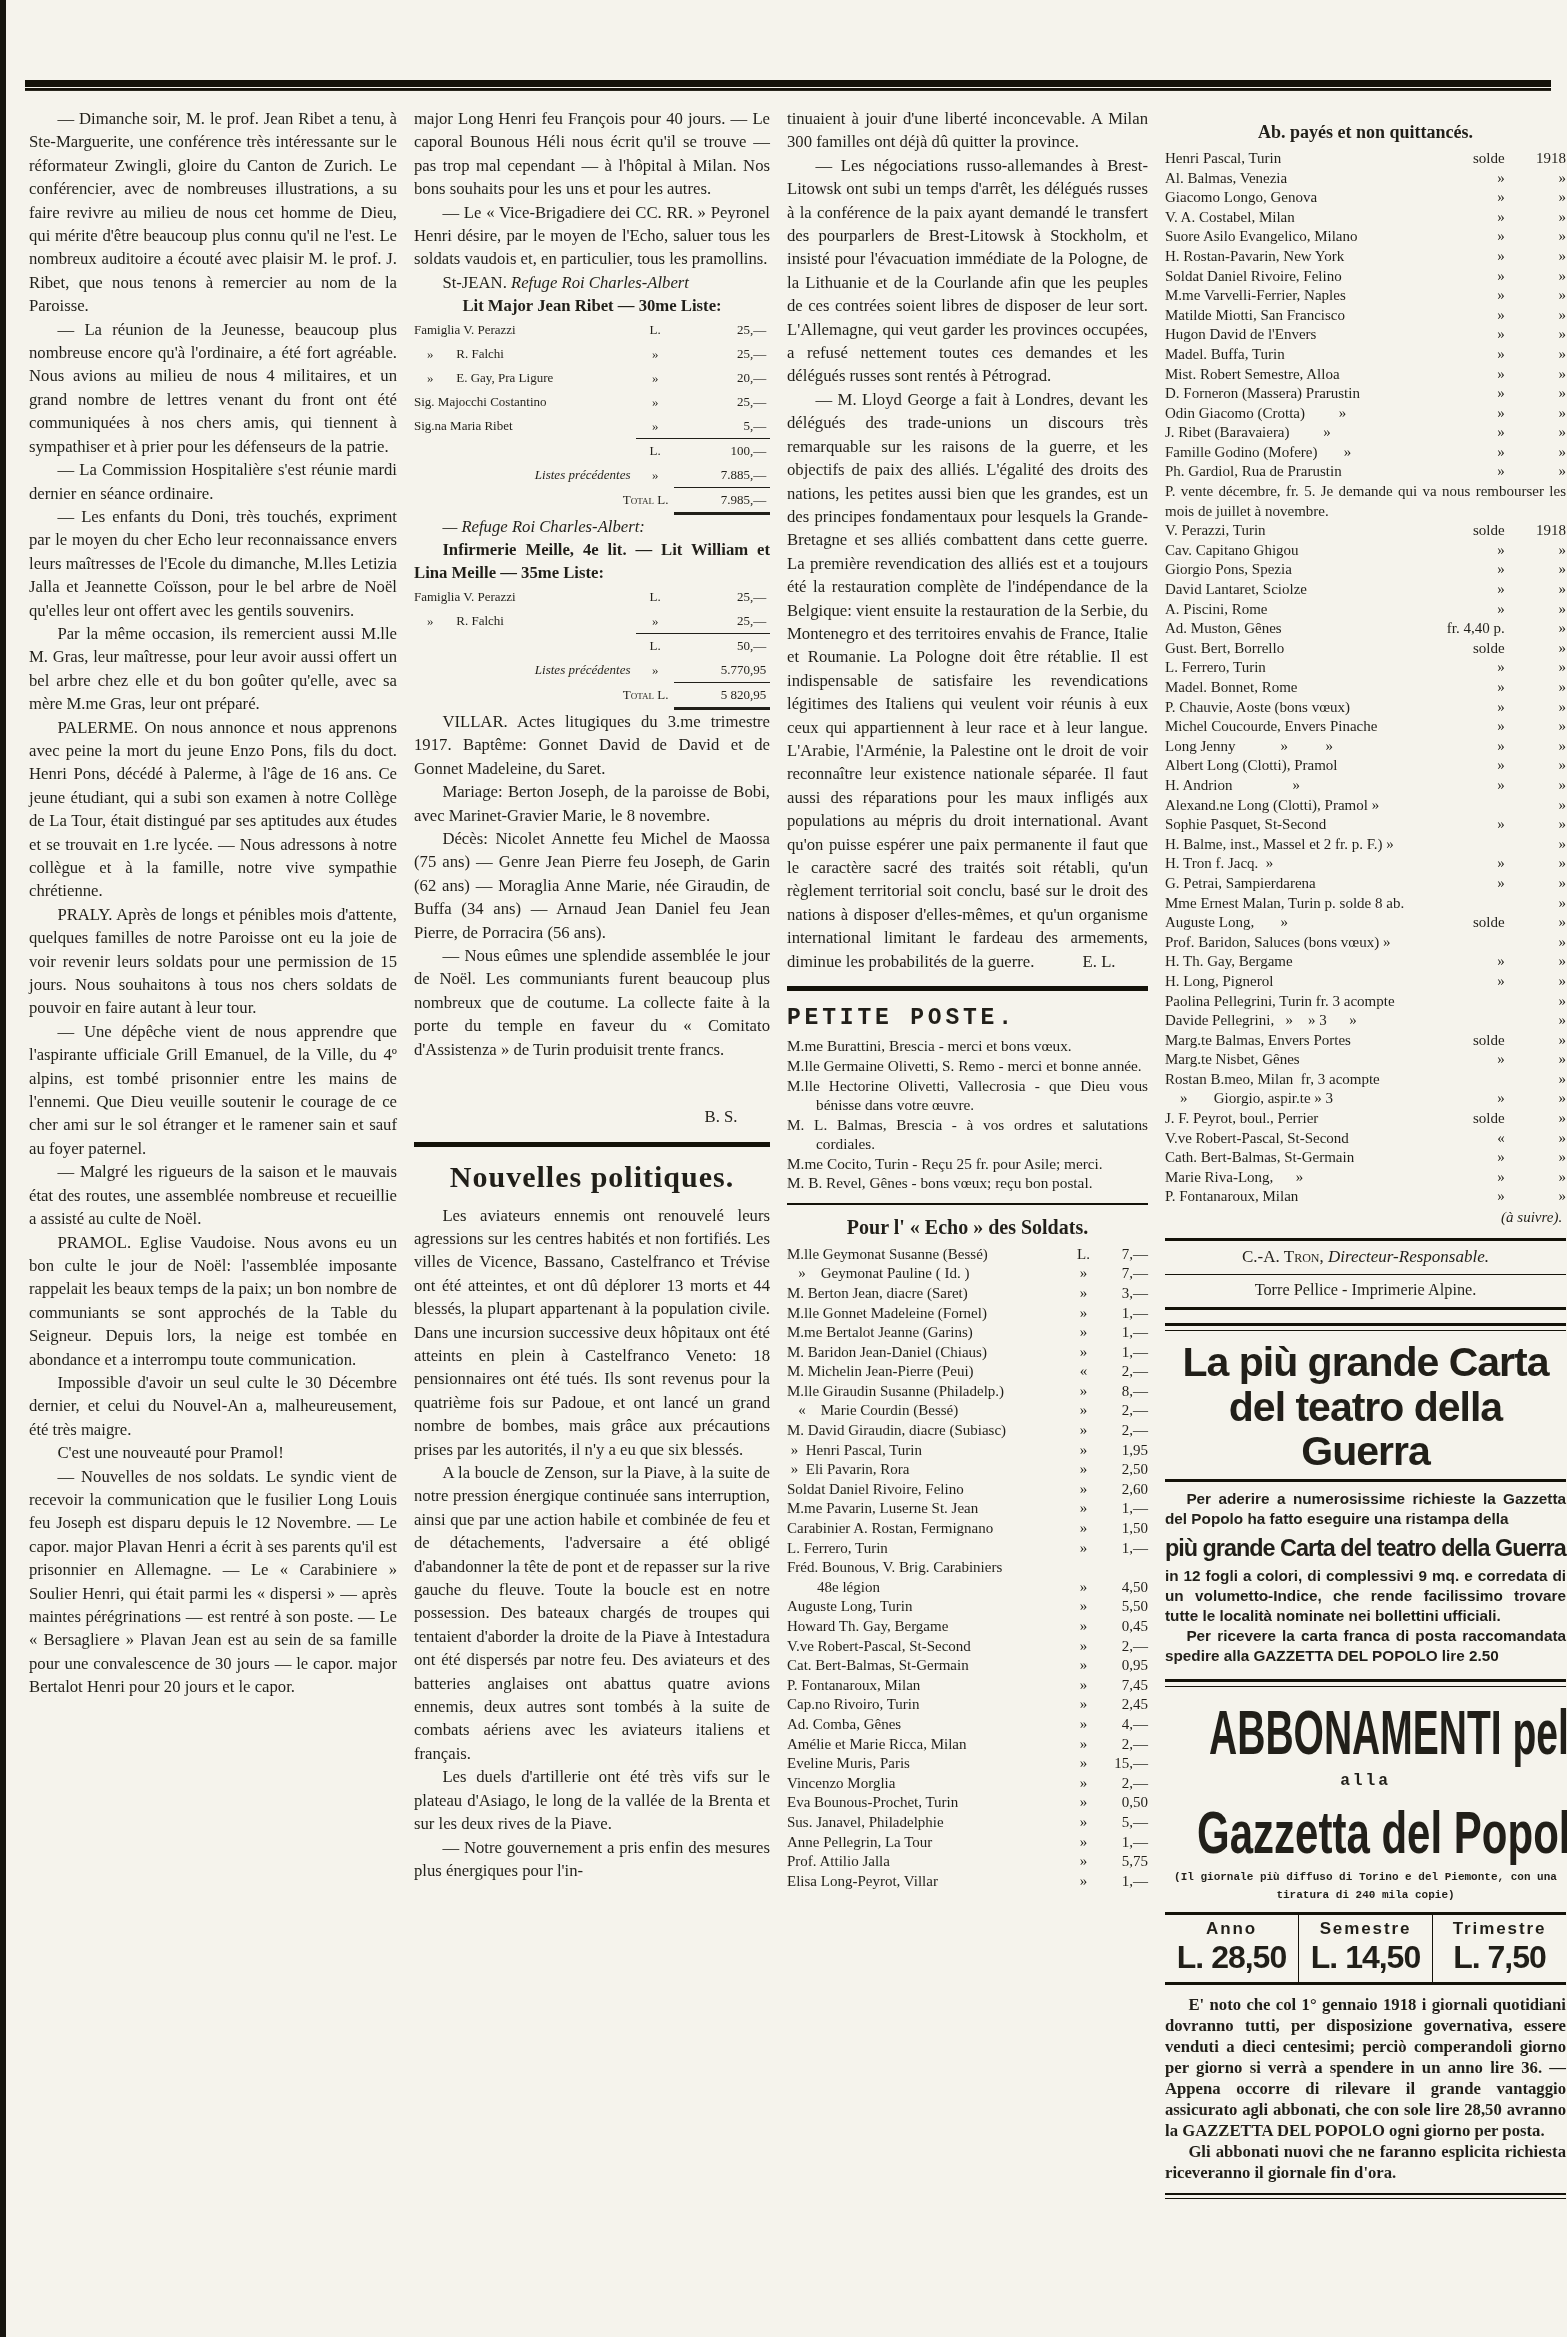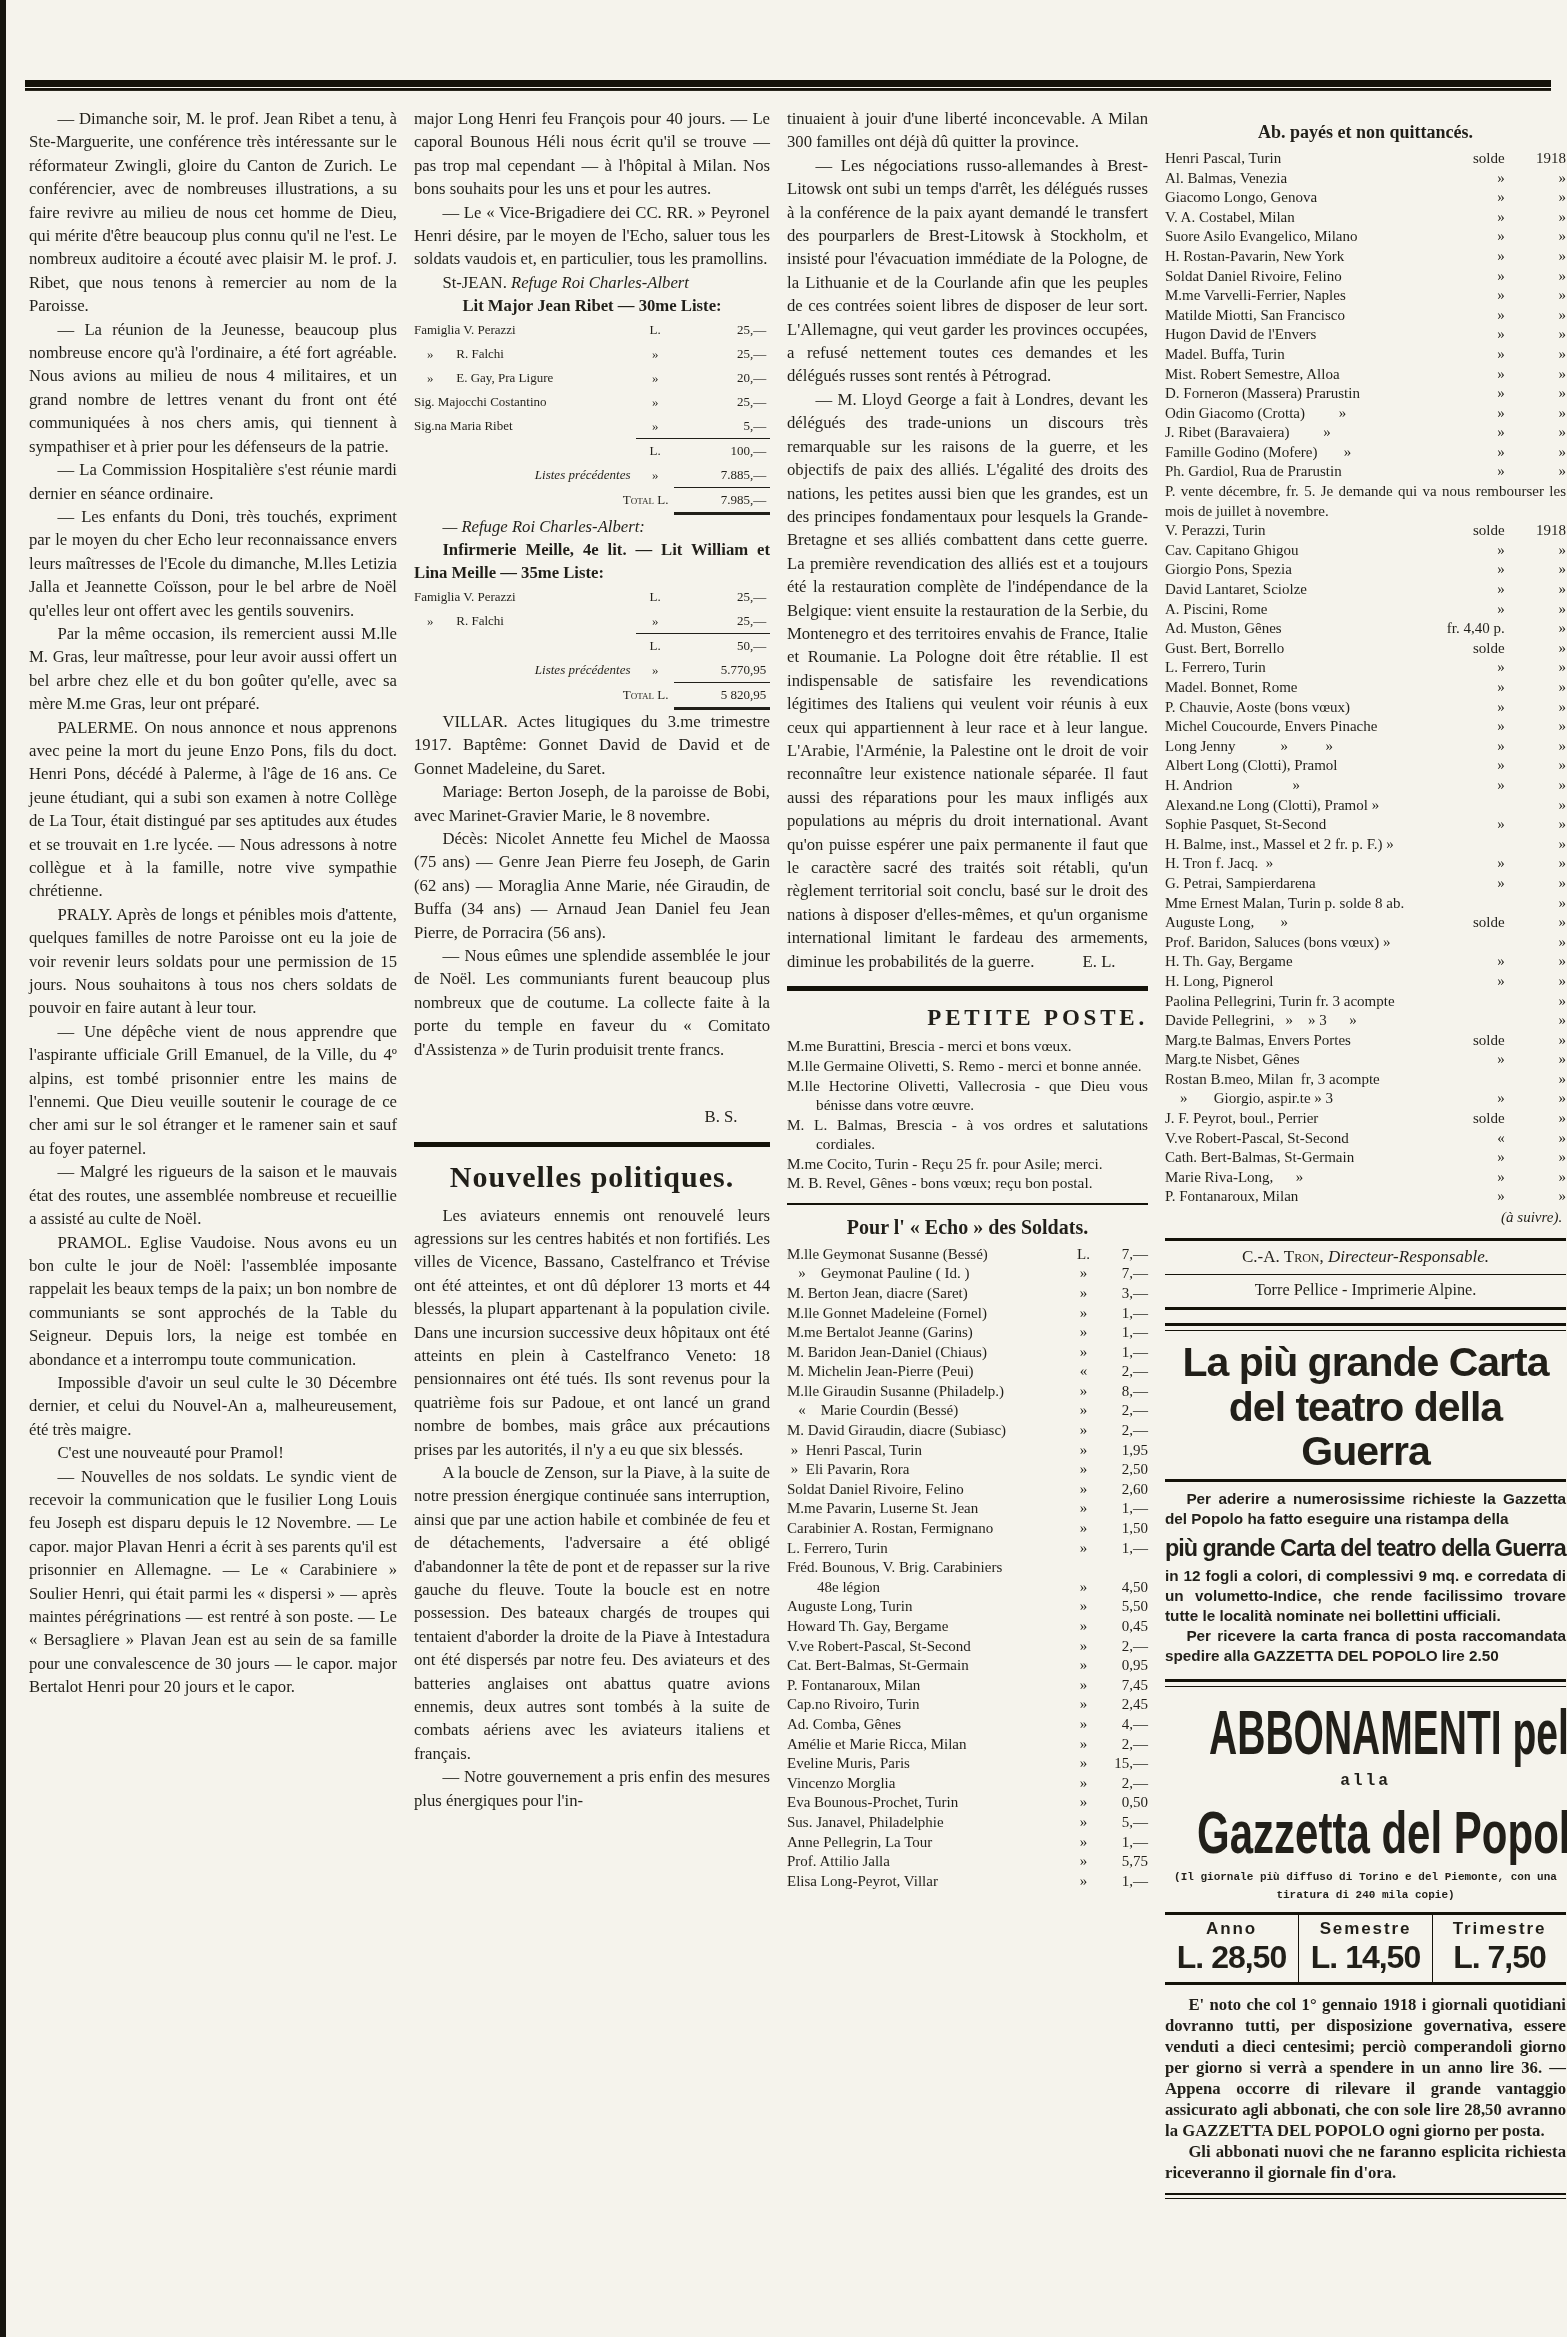--- a/index.html
+++ b/index.html
@@ -14,21 +14,21 @@
   .c1{width:368px;} .c2{width:356px;} .c3{width:361px;} .c4{width:401px;}
   p{margin:0;}
   .body{font-size:16.7px;line-height:23.4px;text-align:justify;text-indent:1.7em;}
   .noindent{text-indent:0;}
   .it{font-style:italic;}
   .sig-line{font-size:16.7px;line-height:23.4px;text-align:right;padding-right:32.5px;margin-top:44px;}
   .sig-overlap{margin-top:-23.4px;}
   .rule-heavy{height:4.8px;background:#141209;margin-top:13.4px;}
   .rule-thin{height:1.9px;background:#141209;margin-top:9.6px;}
   .politics-head{font-size:30px;font-weight:bold;text-align:center;margin:13.4px 0 9.6px;letter-spacing:1px;}
-  .petite-head{font-size:23px;font-weight:bold;text-align:right;letter-spacing:3.8px;margin:13.4px 0 5.7px;}
+  .petite-head{font-size:23px;font-weight:bold;text-align:left;letter-spacing:3.8px;margin:13.4px 0 5.7px;font-family:Liberation Mono, monospace;}
   .echo-head{font-size:20px;font-weight:bold;text-align:center;margin:11.5px 0 5.7px;}
   .ab-head{font-size:18px;font-weight:bold;text-align:center;margin:15.3px 0 5.7px;}
   .list-title{font-size:16.7px;line-height:23.4px;font-weight:bold;text-align:center;}
   .list-title2{font-size:16.7px;line-height:23.4px;font-weight:bold;text-align:justify;text-indent:1.7em;}
   
   .mrow{display:flex;font-size:13px;line-height:24px;}
   .mrow .n{flex:1;white-space:pre-wrap;}
   .mrow .c{width:38px;text-align:center;}
   .mrow .a{width:92px;text-align:right;padding-right:3.8px;}
   .mrow.sum .c,.mrow.sum .a{border-top:1.5px solid #211f19;}
@@ -197,20 +197,21 @@
       </div>
       <p class="body">VILLAR. Actes litugiques du 3.me trimestre 1917. Baptême: Gonnet David de David et de Gonnet Madeleine, du Saret.</p>
       <p class="body">Mariage: Berton Joseph, de la paroisse de Bobi, avec Marinet-Gravier Marie, le 8 novembre.</p>
       <p class="body">Décès: Nicolet Annette feu Michel de Maossa (75 ans) — Genre Jean Pierre feu Joseph, de Garin (62 ans) — Moraglia Anne Marie, née Giraudin, de Buffa (34 ans) — Arnaud Jean Daniel feu Jean Pierre, de Porracira (56 ans).</p>
       <p class="body">— Nous eûmes une splendide assemblée le jour de Noël. Les communiants furent beaucoup plus nombreux que de coutume. La collecte faite à la porte du temple en faveur du « Comitato d'Assistenza » de Turin produisit trente francs.</p>
       <p class="sig-line">B. S.</p>
       <div class="rule-heavy"></div>
       <h1 class="politics-head">Nouvelles politiques.</h1>
       <p class="body">Les aviateurs ennemis ont renouvelé leurs agressions sur les centres habités et non fortifiés. Les villes de Vicence, Bassano, Castelfranco et Trévise ont été atteintes, et ont dû déplorer 13 morts et 44 blessés, la plupart appartenant à la population civile. Dans une incursion successive deux hôpitaux ont été atteints en plein à Castelfranco Veneto: 18 pensionnaires ont été tués. Ils sont revenus pour la quatrième fois sur Padoue, et ont lancé un grand nombre de bombes, mais grâce aux précautions prises par les autorités, il n'y a eu que six blessés.</p>
       <p class="body">A la boucle de Zenson, sur la Piave, à la suite de notre pression énergique continuée sans interruption, ainsi que par une action habile et combinée de feu et de détachements, l'adversaire a été obligé d'abandonner la tête de pont et de repasser sur la rive gauche du fleuve. Toute la boucle est en notre possession. Des bateaux chargés de troupes qui tentaient d'aborder la droite de la Piave à Intestadura ont été dispersés par notre feu. Des aviateurs et des batteries anglaises ont abattus quatre avions ennemis, deux autres sont tombés à la suite de combats aériens avec les aviateurs italiens et français.</p>
+      <p class="body">Les duels d'artillerie ont été très vifs sur le plateau d'Asiago, le long de la vallée de la Brenta et sur les deux rives de la Piave.</p>
       <p class="body">— Notre gouvernement a pris enfin des mesures plus énergiques pour l'in-</p>
     </div>
 
     <div class="col c3">
       <p class="body noindent">tinuaient à jouir d'une liberté inconcevable. A Milan 300 familles ont déjà dû quitter la province.</p>
       <p class="body">— Les négociations russo-allemandes à Brest-Litowsk ont subi un temps d'arrêt, les délégués russes à la conférence de la paix ayant demandé le transfert des pourparlers de Brest-Litowsk à Stockholm, et insisté pour l'évacuation immédiate de la Pologne, de la Lithuanie et de la Courlande afin que les peuples de ces contrées soient libres de disposer de leur sort. L'Allemagne, qui veut garder les provinces occupées, a refusé nettement toutes ces demandes et les délégués russes sont rentés à Pétrograd.</p>
       <p class="body">— M. Lloyd George a fait à Londres, devant les délégués des trade-unions un discours très remarquable sur les raisons de la guerre, et les objectifs de paix des alliés. L'égalité des droits des nations, les petites aussi bien que les grandes, est un des principes fondamentaux pour lesquels la Grande-Bretagne et ses alliés combattent dans cette guerre. La première revendication des alliés est et a toujours été la restauration complète de l'indépendance de la Belgique: vient ensuite la restauration de la Serbie, du Montenegro et des territoires envahis de France, Italie et Roumanie. La Pologne doit être rétablie. Il est indispensable de satisfaire les revendications légitimes des Italiens qui veulent voir réunis à eux ceux qui appartiennent à leur race et à leur langue. L'Arabie, l'Arménie, la Palestine ont le droit de voir reconnaître leur existence nationale séparée. Il faut aussi des réparations pour les maux infligés aux populations au mépris du droit international. Avant qu'on puisse espérer une paix permanente il faut que le caractère sacré des traités soit rétabli, qu'un règlement territorial soit conclu, basé sur le droit des nations à disposer d'elles-mêmes, et qu'un organisme international limitant le fardeau des armements, diminue les probabilités de la guerre.</p>
       <p class="sig-line sig-overlap">E. L.</p>
       <div class="rule-heavy"></div>
       <h2 class="petite-head">PETITE POSTE.</h2>

